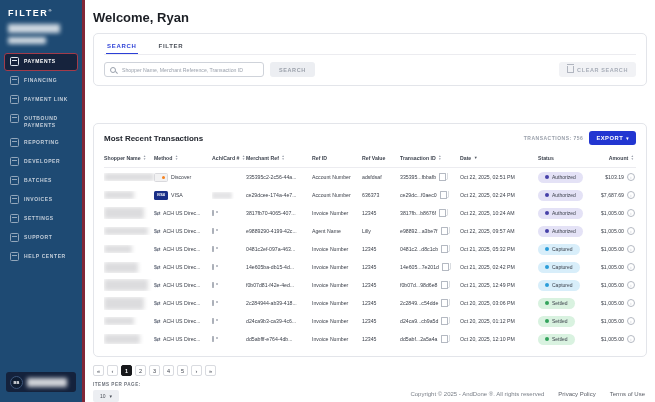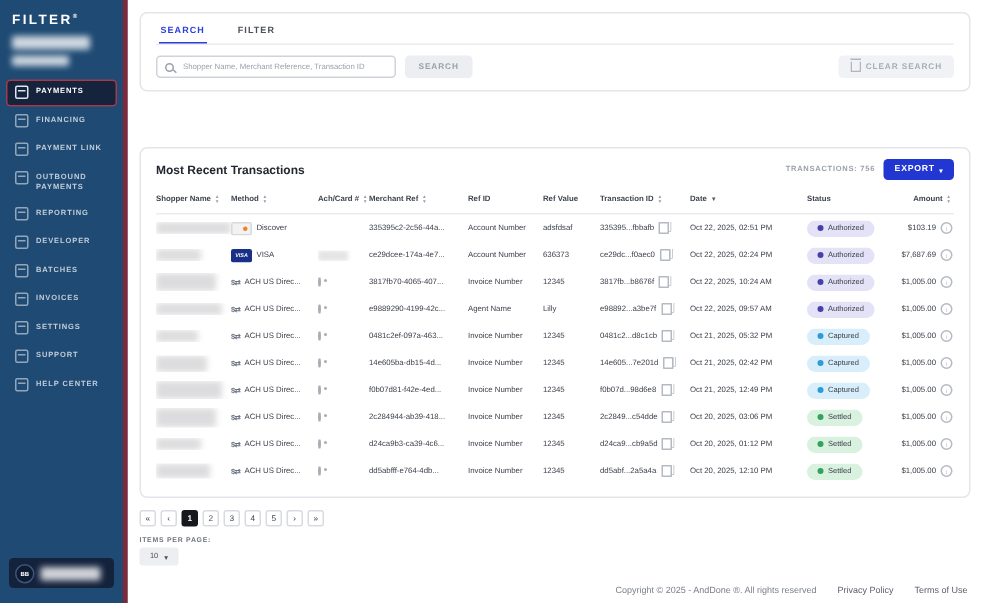--- a/index.html
+++ b/index.html
@@ -167,20 +167,21 @@
           <span>HELP CENTER</span>
         </div>
       </div>
     <div class="user-chip">
       <div class="avatar">BB</div>
       <div class="user-redact"></div>
     </div>
   </div>
 
   <div class="main">
+    <div class="welcome">Welcome, Ryan</div>
 
     <div class="card search-card">
       <div class="tabs">
         <div class="tab active">SEARCH</div>
         <div class="tab">FILTER</div>
       </div>
       <div class="search-row">
         <div class="search-box">
           <span class="mag"></span>
           <input type="text" placeholder="Shopper Name, Merchant Reference, Transaction ID" style="">

